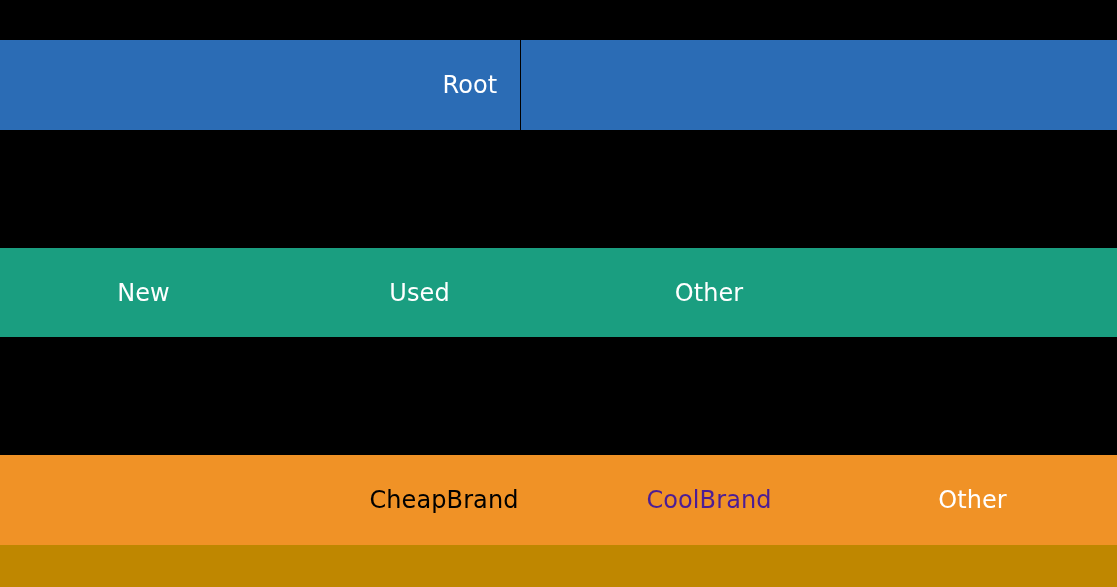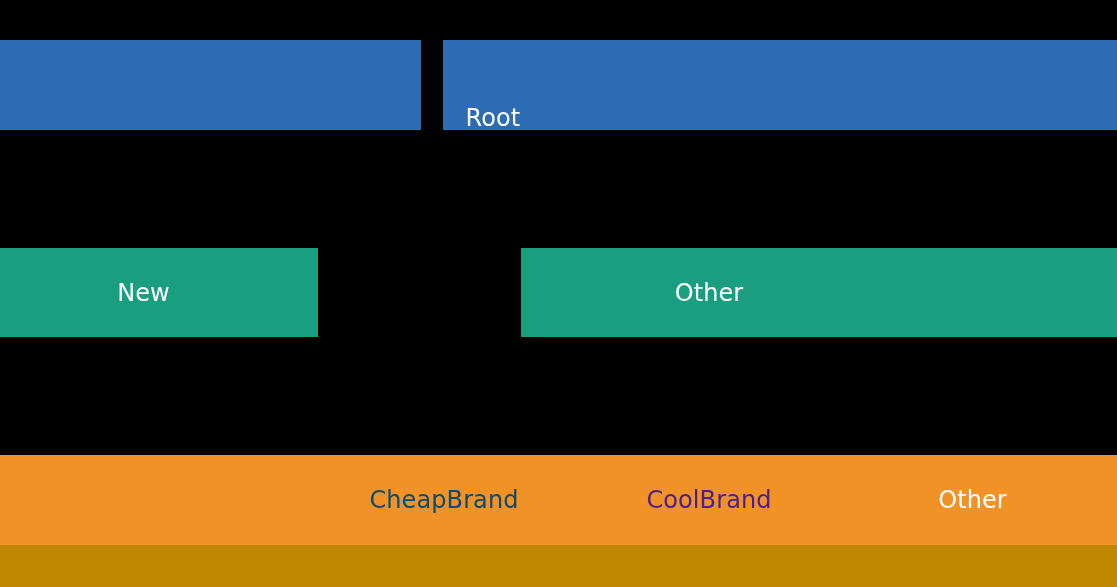--- a/index.html
+++ b/index.html
@@ -47,53 +47,56 @@
 <body>
 
 <div id="chart-canvas" style="width: 1117px; height: 587px; background: rgb(0, 0, 0);">
     <div class="icicle-row" style="top: 40px; height: 90px;">
       <div class="icicle-cell" style="left: 0px; width: 320px; background: rgb(43, 108, 181);">
         <span class="cell-label" style="color: rgb(255, 255, 255); font-size: 24px;"></span>
       </div>
       <div class="icicle-cell" style="left: 320px; width: 101px; background: rgb(43, 108, 181);">
         <span class="cell-label" style="color: rgb(255, 255, 255); font-size: 24px;"></span>
       </div>
-      <div class="icicle-cell" style="left: 443px; width: 100px; background: rgb(43, 108, 181); align-items: flex-end;">
+      <div class="icicle-cell" style="left: 420px; width: 100px; background: rgb(43, 108, 181);">
         <span class="cell-label" style="color: rgb(255, 255, 255); font-size: 24px;">Root</span>
       </div>
       <div class="icicle-cell" style="left: 521px; width: 596px; background: rgb(43, 108, 181);">
         <span class="cell-label" style="color: rgb(255, 255, 255); font-size: 24px;"></span>
       </div>
     </div>
     <div class="icicle-row" style="top: 248px; height: 89px; padding-left: 36px;">
       <div class="icicle-cell" style="left: 0px; width: 42px; background: rgb(26, 158, 128);">
         <span class="cell-label" style="color: rgb(255, 255, 255); font-size: 24px;"></span>
       </div>
       <div class="icicle-cell" style="left: 42px; width: 203px; background: rgb(26, 158, 128);">
         <span class="cell-label" style="color: rgb(255, 255, 255); font-size: 24px;">New</span>
       </div>
       <div class="icicle-cell" style="left: 245px; width: 73px; background: rgb(26, 158, 128);">
         <span class="cell-label" style="color: rgb(255, 255, 255); font-size: 24px;"></span>
       </div>
+      <div class="icicle-cell" style="left: 318px; width: 203px; background: rgb(26, 158, 128);">
+        <span class="cell-label" style="color: rgb(255, 255, 255); font-size: 24px;">Used</span>
+      </div>
       <div class="icicle-cell" style="left: 521px; width: 87px; background: rgb(26, 158, 128);">
         <span class="cell-label" style="color: rgb(255, 255, 255); font-size: 24px;"></span>
       </div>
       <div class="icicle-cell" style="left: 608px; width: 202px; background: rgb(26, 158, 128);">
         <span class="cell-label" style="color: rgb(255, 255, 255); font-size: 24px;">Other</span>
       </div>
       <div class="icicle-cell" style="left: 810px; width: 307px; background: rgb(26, 158, 128);">
         <span class="cell-label" style="color: rgb(255, 255, 255); font-size: 24px;"></span>
       </div>
     </div>
     <div class="icicle-row" style="top: 455px; height: 90px;">
       <div class="icicle-cell" style="left: 0px; width: 343px; background: rgb(240, 146, 38);">
         <span class="cell-label" style="color: rgb(255, 255, 255); font-size: 24px;"></span>
       </div>
       <div class="icicle-cell" style="left: 343px; width: 202px; background: rgb(240, 146, 38);">
-        <span class="cell-label" style="color: #0c4a6e; font-size: 24px;">CheapBrand</span>
+        <span class="cell-label" style="color: #000000; font-size: 24px;">CheapBrand</span>
       </div>
       <div class="icicle-cell" style="left: 545px; width: 63px; background: rgb(240, 146, 38);">
         <span class="cell-label" style="color: rgb(255, 255, 255); font-size: 24px;"></span>
       </div>
       <div class="icicle-cell" style="left: 608px; width: 202px; background: rgb(240, 146, 38);">
         <span class="cell-label" style="color: #4c1d95; font-size: 24px;">CoolBrand</span>
       </div>
       <div class="icicle-cell" style="left: 810px; width: 62px; background: rgb(240, 146, 38);">
         <span class="cell-label" style="color: rgb(255, 255, 255); font-size: 24px;"></span>
       </div>

